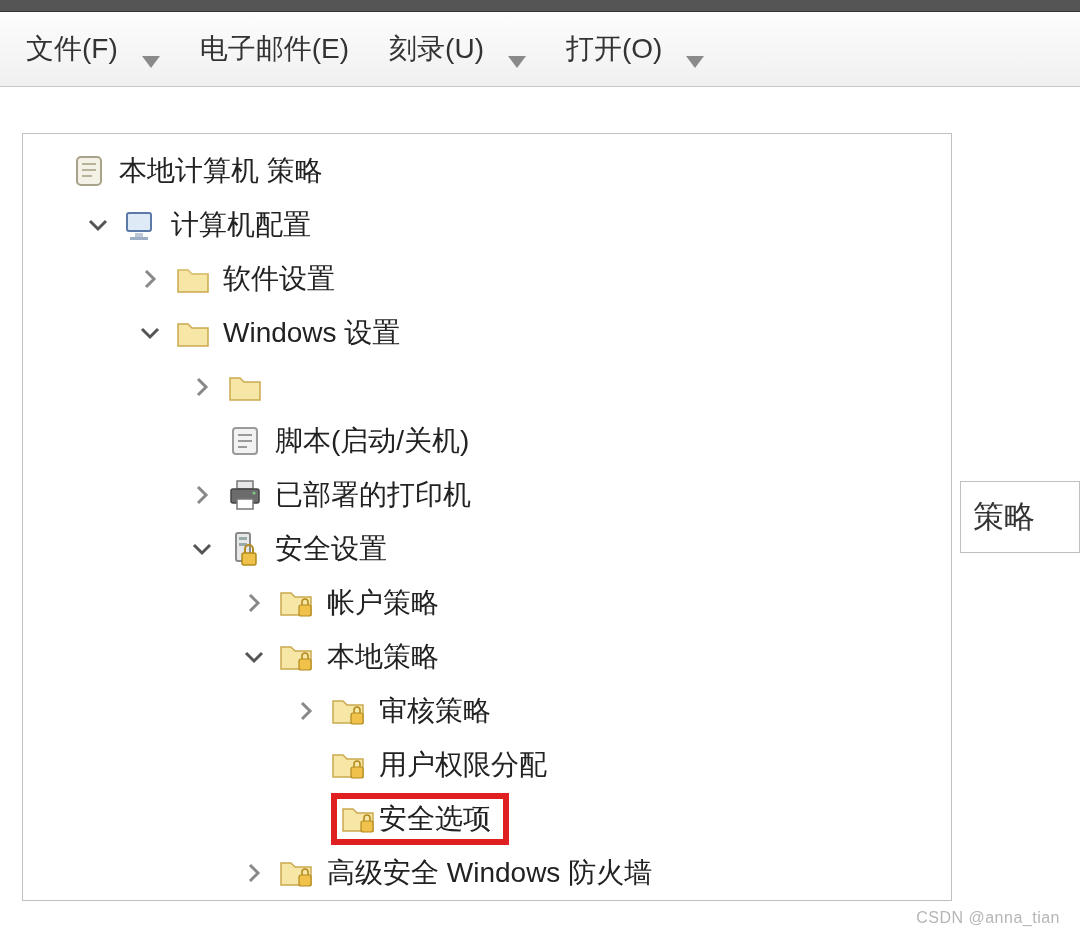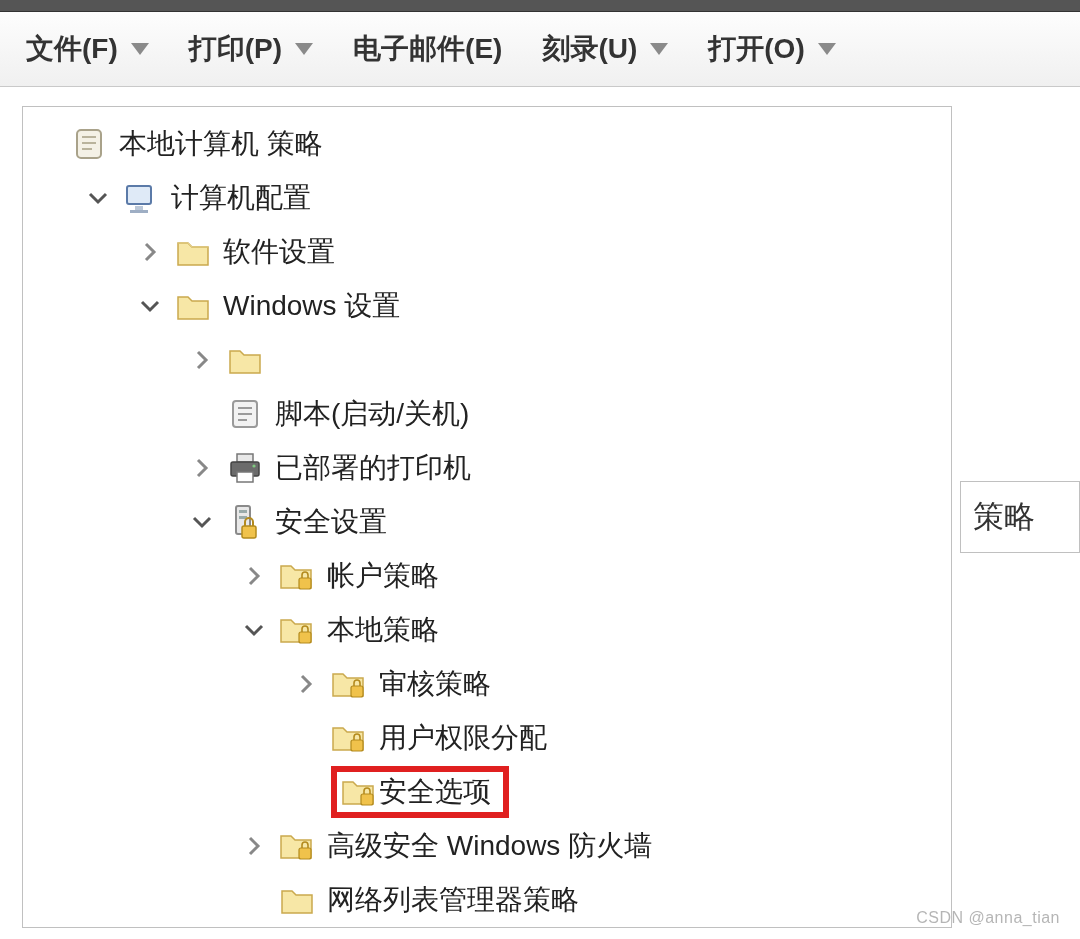--- a/index.html
+++ b/index.html
@@ -23,26 +23,25 @@
     height: 75px;
     display: flex;
     align-items: center;
     padding: 0 20px;
     gap: 28px;
     background: linear-gradient(#fdfdfd, #f0f0f0);
     border-bottom: 1px solid #c9c9c9;
   }
   .toolbar-item {
     display: flex;
-    align-items: center;
-    gap: 13px;
+    align-items: flex-end;
+    gap: 24px;
     padding: 4px 6px;
     cursor: default;
     color: #333;
-    font-weight: bold;
   }
   .toolbar-item .caret {
     color: #7a7a7a;
   }
   .caret svg { display: block; }
   .content {
     display: flex;
     height: calc(100% - 87px);
     padding-top: 8px;
     align-items: center;
@@ -120,28 +119,20 @@
   }
 </style>
 </head>
 <body>
 
 <div class="title-bar"></div>
 
 <div class="toolbar">
   <div class="toolbar-item">
     <span>文件(F)</span>
-    <span class="caret">
-      <svg width="18" height="12" viewBox="0 0 18 12">
-          <polygon points="0,0 18,0 9,12" fill="#8a8a8a"></polygon>
-        </svg>
-    </span>
-  </div>
-  <div class="toolbar-item">
-    <span>打印(P)</span>
     <span class="caret">
       <svg width="18" height="12" viewBox="0 0 18 12">
           <polygon points="0,0 18,0 9,12" fill="#8a8a8a"></polygon>
         </svg>
     </span>
   </div>
   <div class="toolbar-item">
     <span>电子邮件(E)</span>
   </div>
   <div class="toolbar-item">
@@ -398,31 +389,20 @@
                             <svg width="36" height="32" viewBox="0 0 36 32">
                                 <path d="M2 6 h10 l4 4 h16 v18 h-30 z" fill="#f7e7a6" stroke="#caa94e" stroke-width="1.5"></path>
                                 <rect x="20" y="18" width="12" height="11" rx="2" fill="#f0c24b" stroke="#b38a1d" stroke-width="1.2"></rect>
                                 <path d="M23 18 v-3 a3 3 0 0 1 6 0 v3" fill="none" stroke="#b38a1d" stroke-width="1.6"></path>
                               </svg>
                           </span>
                           <span class="label">高级安全 Windows 防火墙</span>
                         </div>
                       </li>
 
-                      <li class="node">
-                        <div class="row">
-                          <span class="spacer"></span>
-                          <span class="icon">
-                            <svg width="34" height="30" viewBox="0 0 34 30">
-                                <path d="M2 6 h10 l4 4 h16 v18 h-30 z" fill="#f7e7a6" stroke="#caa94e" stroke-width="1.5"></path>
-                              </svg>
-                          </span>
-                          <span class="label">网络列表管理器策略</span>
-                        </div>
-                      </li>
 
                     </ul>
                   </li>
                 </ul>
               </li>
             </ul>
           </li>
         </ul>
       </li>
     </ul>

